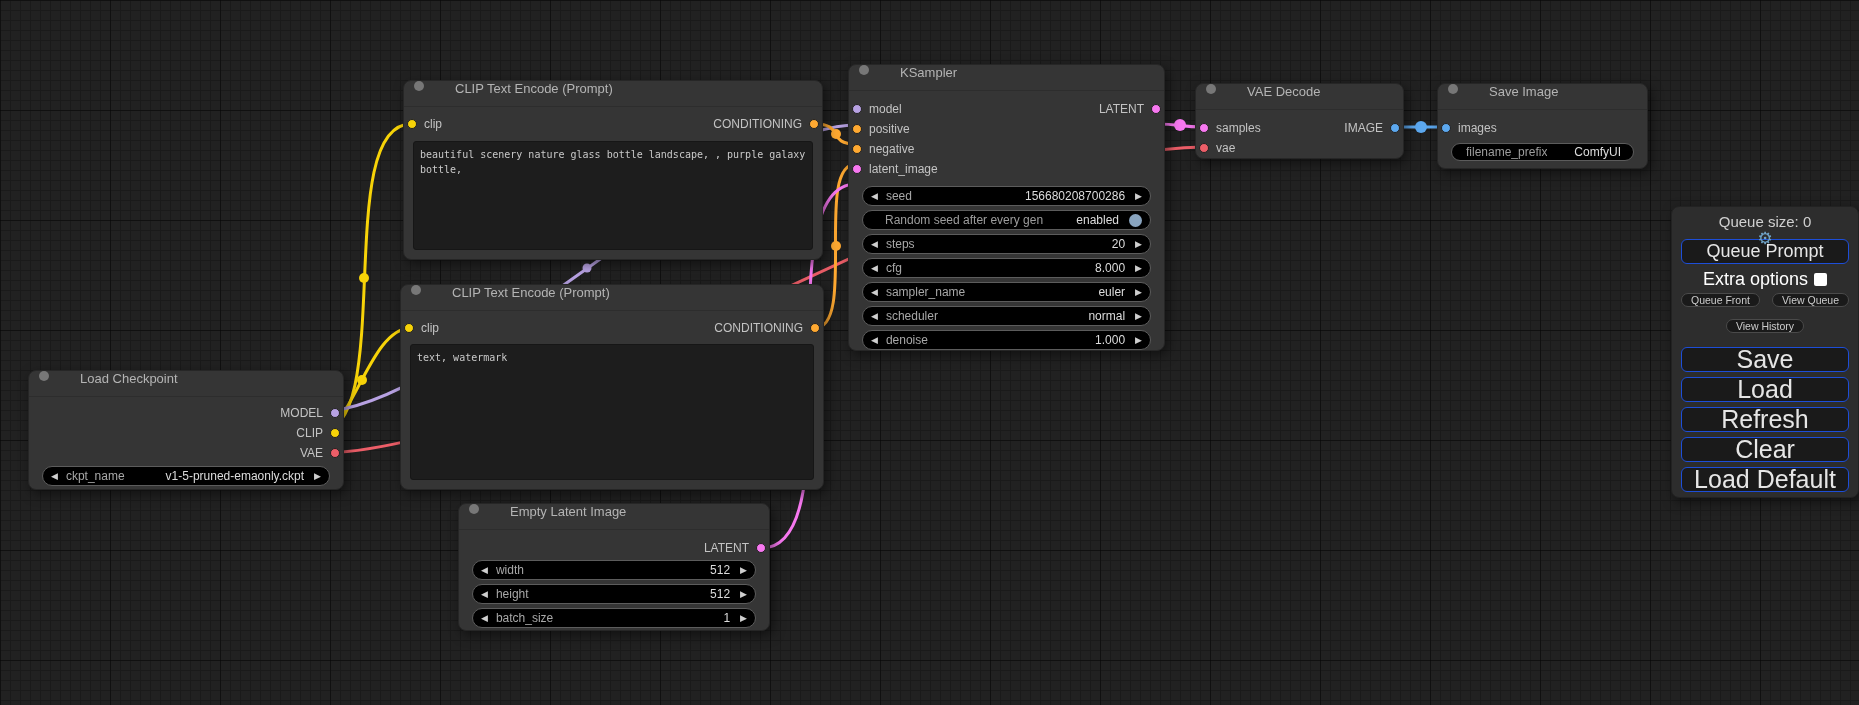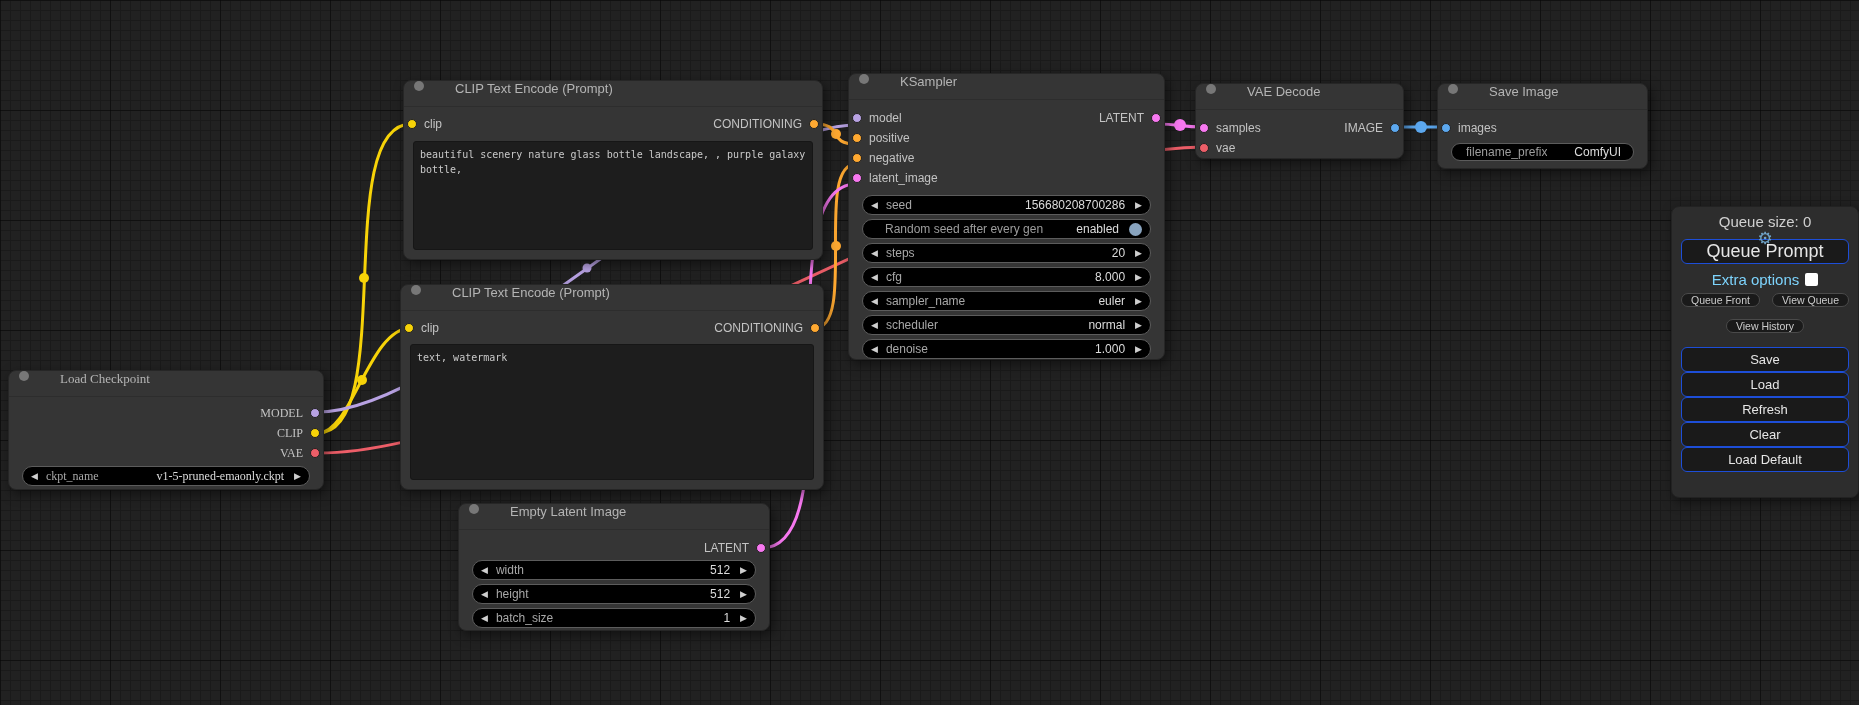--- a/index.html
+++ b/index.html
@@ -65,23 +65,23 @@
   .drag-handle { width:9px; height:15px; margin-left:2px;
     background-image:radial-gradient(#8f97a0 1.1px, transparent 1.4px);
     background-size:4.5px 5px; cursor:grab; }
   .queue-size { flex:1; text-align:center; color:#d0d0d0; font-size:15px; }
   .gear { color:#6FA3C7; font-size:17px; line-height:1; cursor:pointer; }
   .qbtn {
     display:block; width:100%; background:#1a1a1a; border:1px solid #1d4ed8; border-radius:6px;
     color:#e6e6e6; text-align:center; cursor:pointer; font-family:"Liberation Sans",sans-serif;
   }
   .qbtn-large { height:25px; font-size:18px; line-height:23px; }
-  .qbtn-big { height:25px; font-size:13px; line-height:23px; }
+  .qbtn-big { height:25px; font-size:25px; line-height:23px; margin-top:5px; }
   .extra-row { display:flex; align-items:center; justify-content:center; height:18px; margin-top:6px; }
-  .extra-label { color:#7dd3fc; font-size:15px; margin-right:6px; }
+  .extra-label { color:#ffffff; font-size:18px; margin-right:6px; }
   .checkbox { width:13px; height:13px; background:#fff; border-radius:2px; cursor:pointer; }
   .pill-row { display:flex; justify-content:space-between; margin-top:5px; }
   .qpill {
     background:#1a1a1a; border:1px solid #4a4a4a; border-radius:9px; color:#cccccc;
     font-size:10.5px; height:14px; line-height:12px; padding:0 9px; text-align:center; cursor:pointer;
     font-family:"Liberation Sans",sans-serif;
   }
   .pill-center { display:flex; justify-content:center; margin-top:12px; }
   .big-group { margin-top:14px; }
 </style>
@@ -114,21 +114,21 @@
     <circle cx="362" cy="380" r="5" fill="#F7D308"></circle>
     <circle cx="587" cy="268" r="4.5" fill="#B8A2E3"></circle>
     <circle cx="836" cy="134" r="5" fill="#FFA931"></circle>
     <circle cx="836" cy="246" r="5" fill="#FFA931"></circle>
     <circle cx="810" cy="366" r="4.5" fill="#F778F0"></circle>
     <circle cx="1180" cy="125" r="6" fill="#F778F0"></circle>
     <circle cx="1421" cy="127" r="6" fill="#5CA8EF"></circle>
   </g>
 </svg>
 
-<div class="node" style="left:8px; top:370px; width:316px; height:120px;font-family:Liberation Serif, serif;">
+<div class="node" style="left:28px; top:370px; width:316px; height:120px;">
   <div class="node-header">
     <span class="collapse-dot"></span>
     <span class="node-title">Load Checkpoint</span>
   </div>
   <div style="padding-top:6px;">
     <div class="slot-row">
         <span class="slot-out">
           <span class="slot-label">MODEL</span>
           <span class="slot-dot dot-purple"></span>
         </span>
@@ -183,21 +183,21 @@
         <span class="slot-label">clip</span>
       </span>
     <span class="slot-out">
         <span class="slot-label">CONDITIONING</span>
         <span class="slot-dot dot-orange"></span>
       </span>
   </div>
   <div class="prompt-box" style="top:59px; bottom:9px;">text, watermark</div>
 </div>
 
-<div class="node" style="left:848px; top:73px; width:317px; height:287px;">
+<div class="node" style="left:848px; top:64px; width:317px; height:287px;">
   <div class="node-header">
     <span class="collapse-dot"></span>
     <span class="node-title">KSampler</span>
   </div>
   <div style="padding-top:8px;">
     <div class="slot-row">
       <span class="slot-in">
           <span class="slot-dot dot-purple"></span>
           <span class="slot-label">model</span>
         </span>

